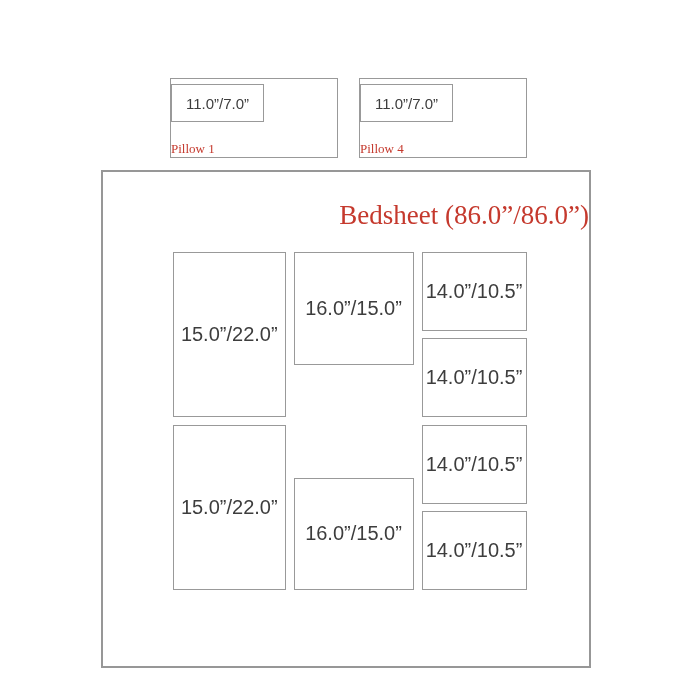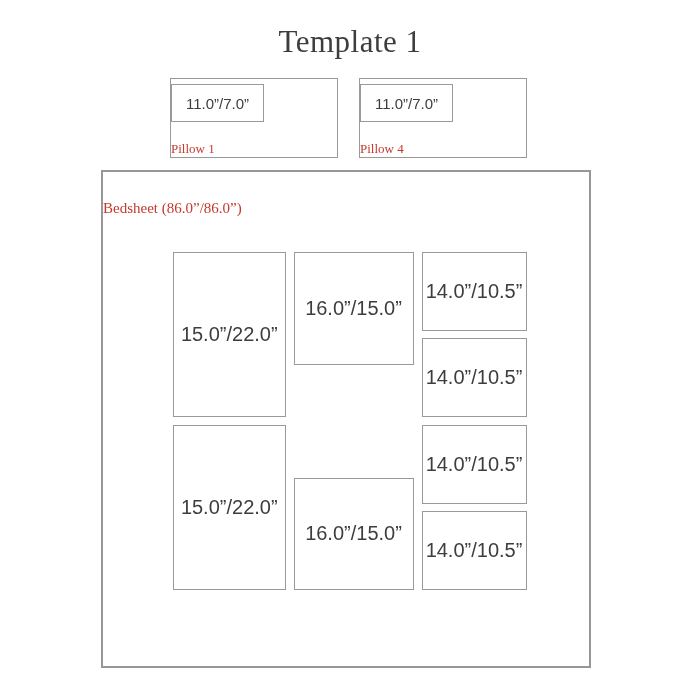--- a/index.html
+++ b/index.html
@@ -47,23 +47,23 @@
   
   .bedsheet{
     position:absolute;left:101px;top:170px;
     width:486px;height:494px;
     border:2px solid #979797;
     box-sizing:content-box;
     background:#fff;
   }
   .bedsheet-title{
     margin-top:28px;
-    text-align:left;
+    text-align:right;
     font-family:"Liberation Serif","DejaVu Serif",serif;
-    font-size:15px;
+    font-size:27px;
     color:var(--accent-red,#c5392d);
   }
   .sheet-grid{
     position:absolute;left:70px;top:80px;
     height:338px;
     display:flex;gap:8px;align-items:stretch;
   }
   .sheet-col{
     display:flex;flex-direction:column;
     justify-content:space-between;
@@ -77,21 +77,20 @@
     background:#fff;
     font-size:20px;
   }
   .sheet-box.big{font-size:20px;text-align:right;}
 </style>
 </head>
 <body>
 
 <div id="page">
 
-  <div class="page-title">Template 1</div>
 
   <div class="pillows">
     <div class="pillow">
       <div class="pillow-inner">11.0”/7.0”</div>
       <div class="pillow-label">Pillow 1</div>
     </div>
     <div class="pillow">
       <div class="pillow-inner">11.0”/7.0”</div>
       <div class="pillow-label">Pillow 4</div>
     </div>

